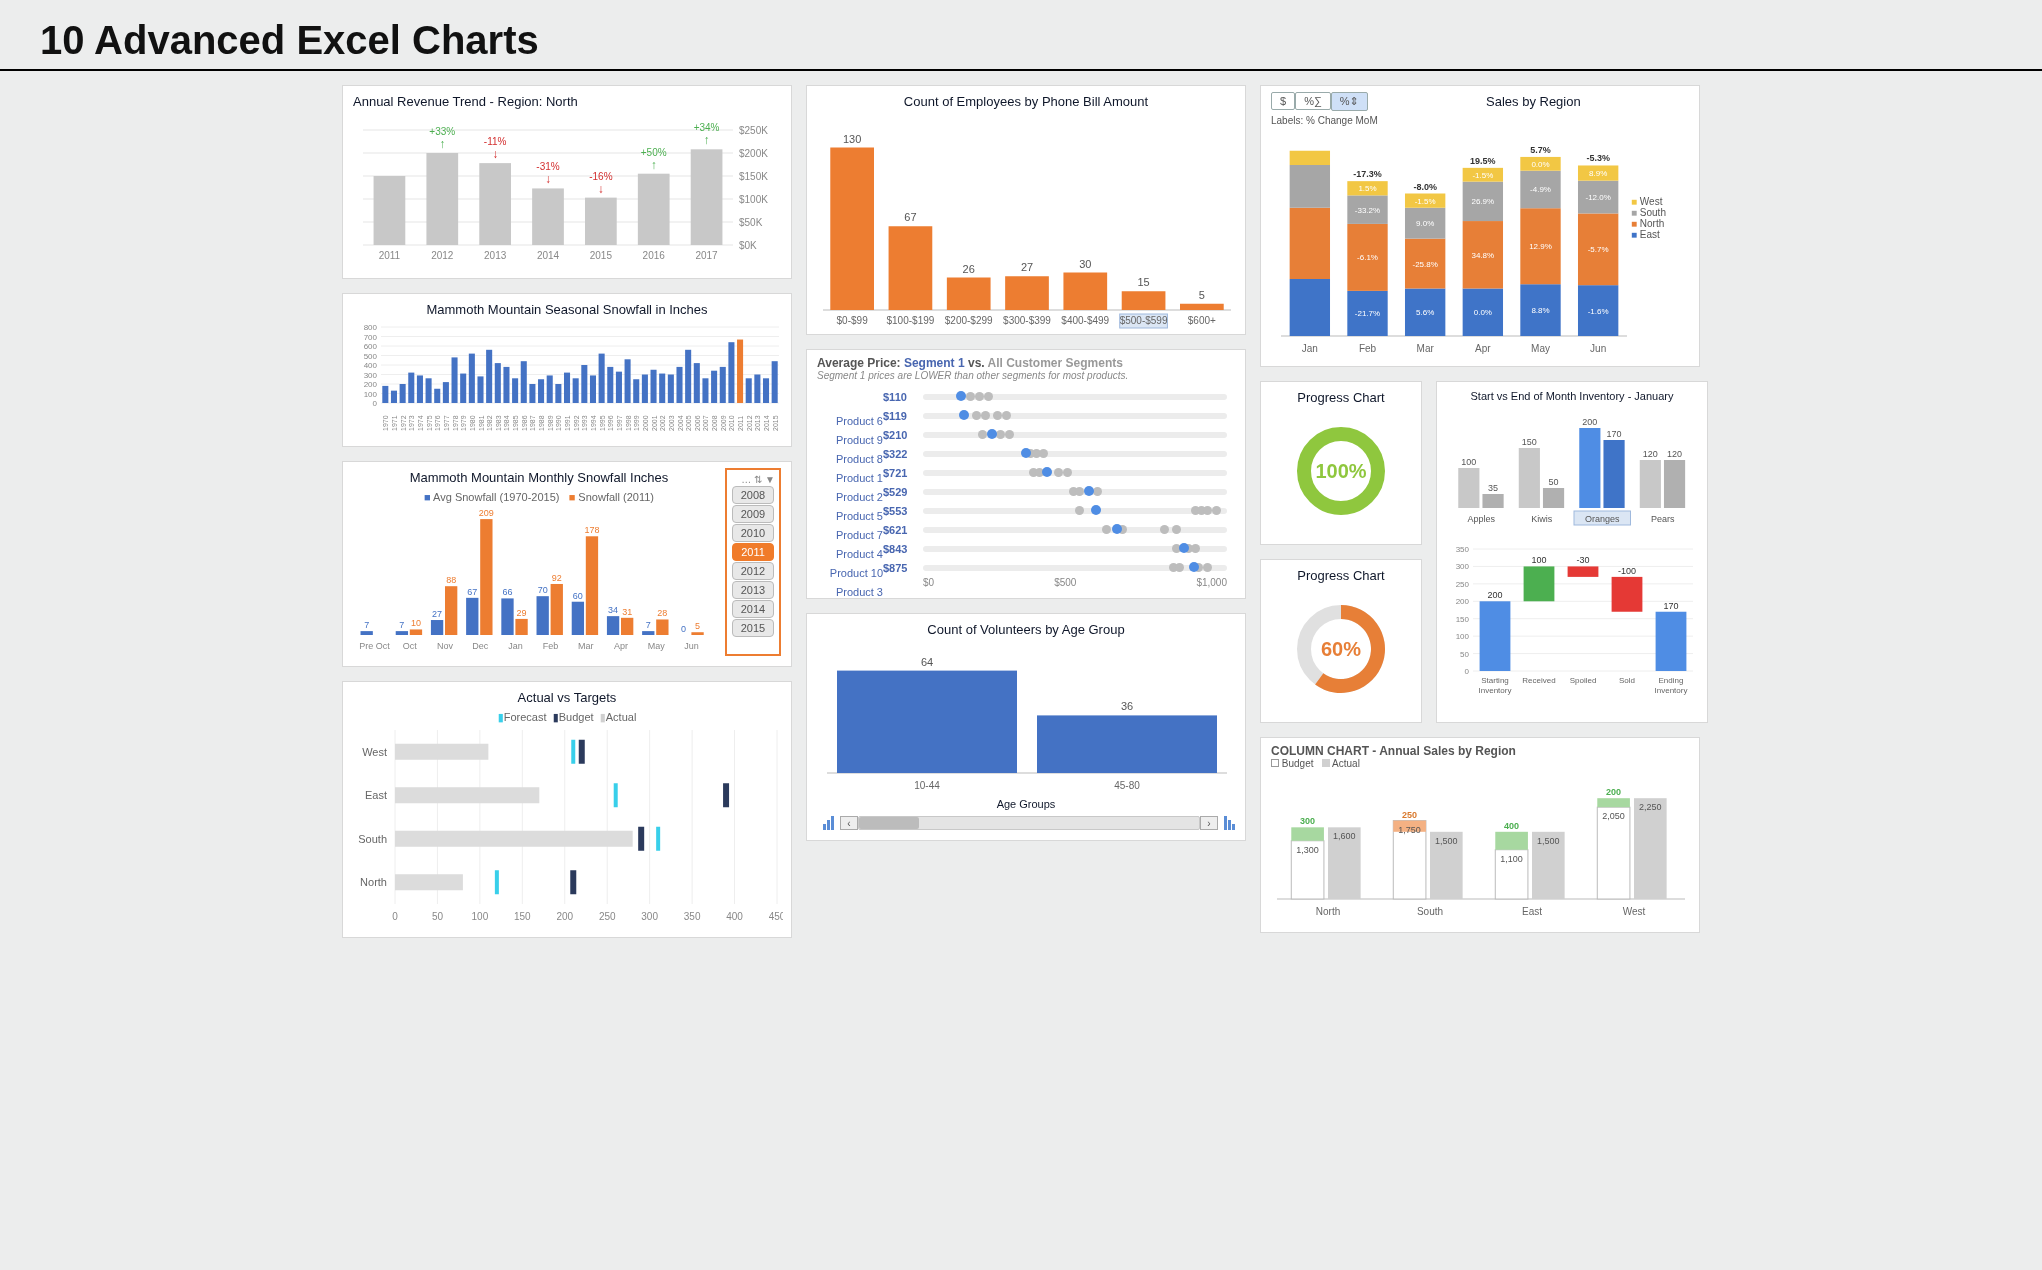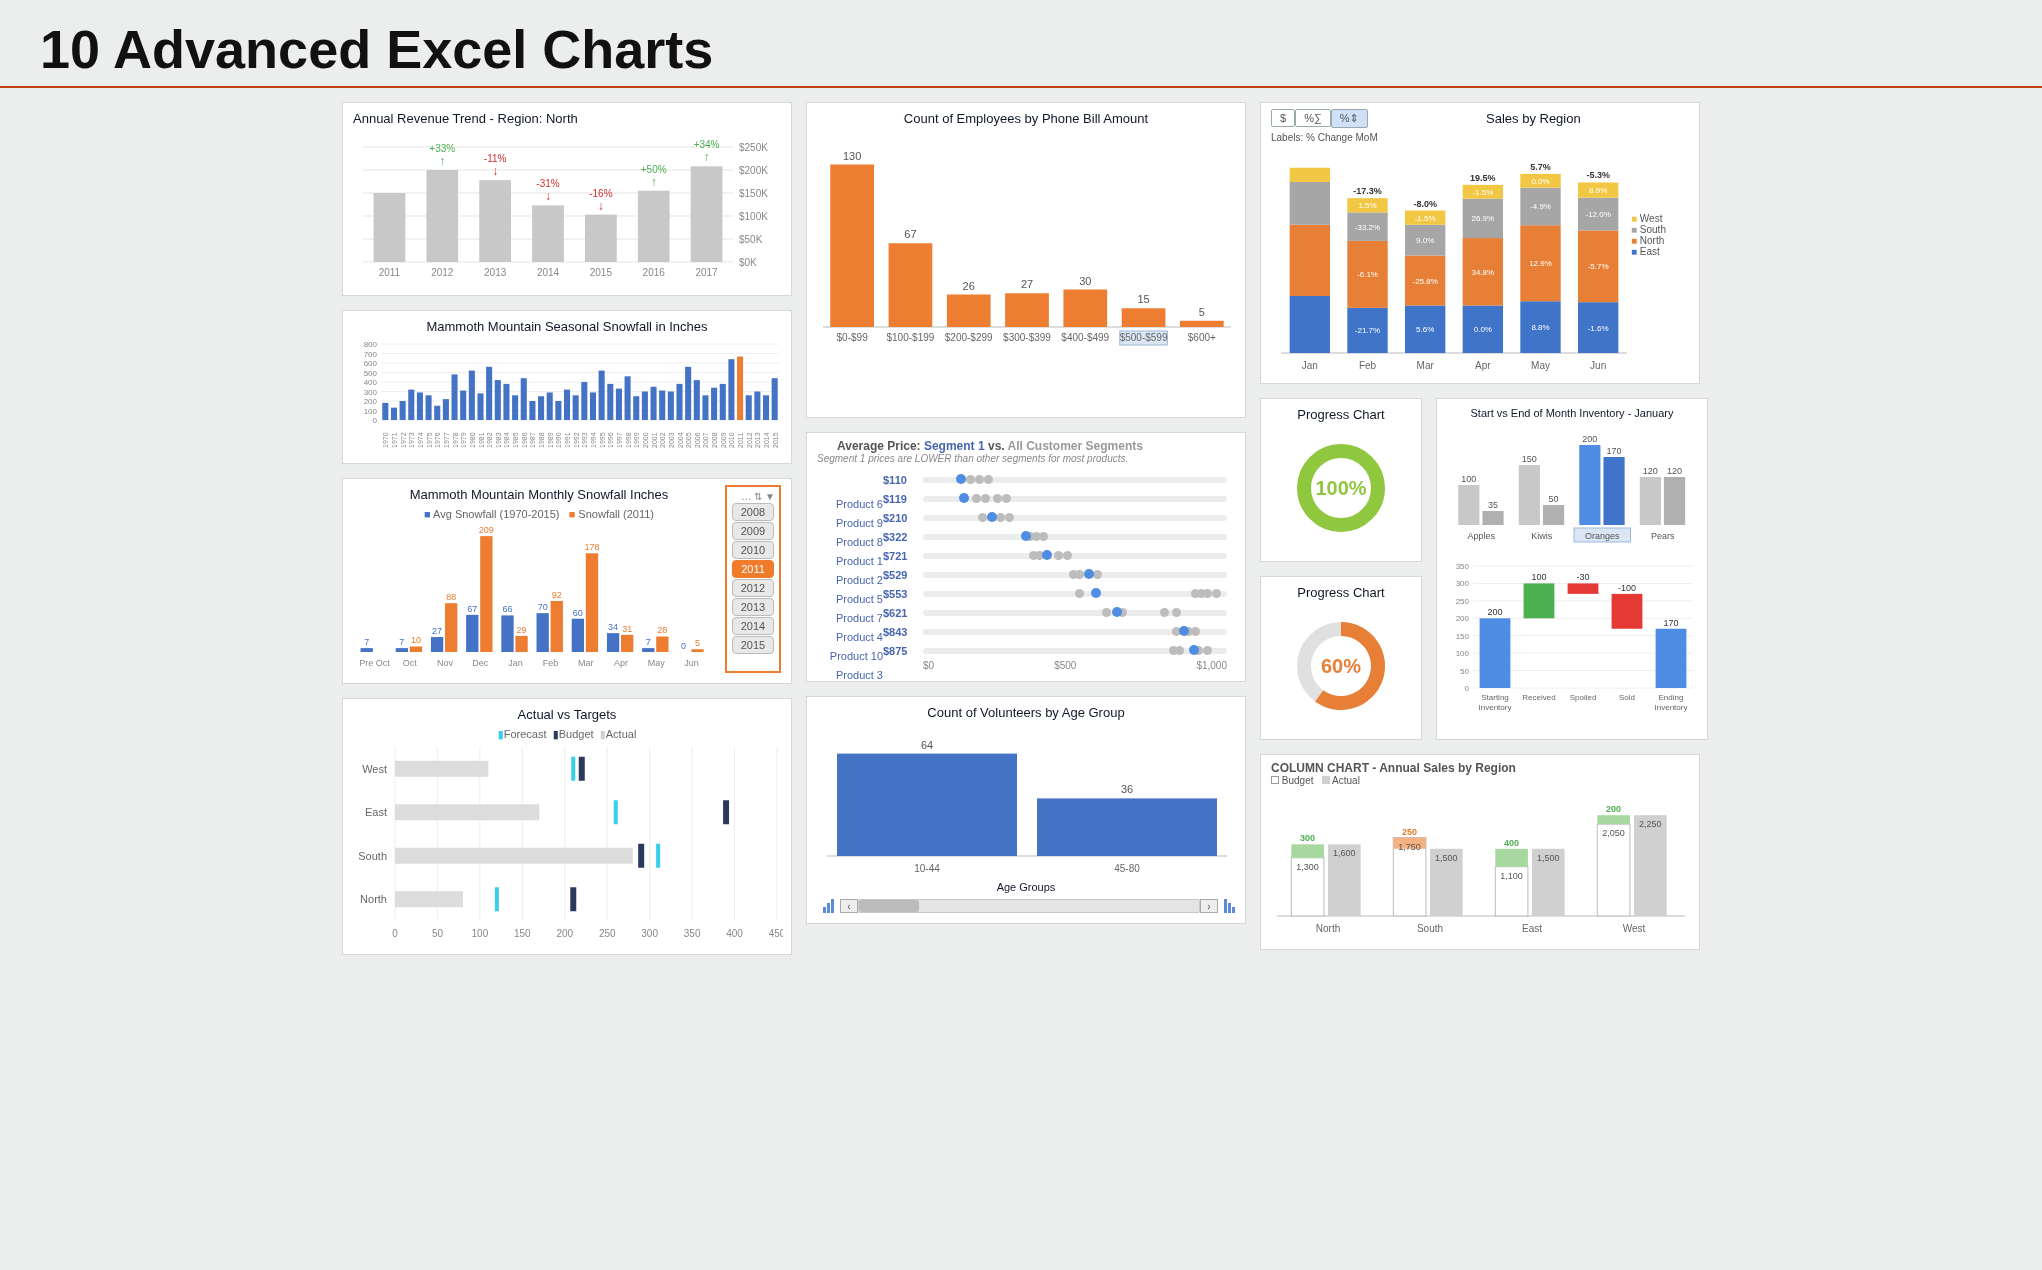--- a/index.html
+++ b/index.html
@@ -1,17 +1,17 @@
 <!DOCTYPE html>
 <html><head>
 <meta charset="utf-8">
 <style>
   * { box-sizing: border-box; }
   body { margin:0; font-family: "Segoe UI", Arial, sans-serif; background:#eceded; color:#333; }
-  .page-title { font-size:54px; font-weight:700; padding:18px 40px 6px; color:#111; border-bottom:2px solid #c2410c; background:#eceded;}
+  .page-title { font-size:40px; font-weight:700; padding:18px 40px 6px; color:#111; border-bottom:2px solid #000000; background:#eceded;}
   .grid { display:grid; grid-template-columns: 450px 440px 440px; gap:14px; padding:14px 22px; align-items:start; justify-content:center;}
   .col { display:flex; flex-direction:column; gap:14px; }
   .panel { background:#fff; border:1px solid #d8d8d8; padding:6px 10px 10px; position:relative; font-size:12px; color:#555;}
   .ptitle { text-align:center; font-size:13px; color:#0f172a; margin:2px 0 6px; }
   .legend { text-align:center; font-size:11px; color:#666; }
   svg text { font-family:inherit; }
   .yearbtn { background:#e8e8e8; border:1px solid #bbb; border-radius:4px; font-size:11px; padding:2px 6px; margin:1px; display:block; text-align:center; cursor:pointer;}
   .yearbtn.sel { background:#f07b2a; color:#fff; border-color:#f07b2a; }
   .prodrow { display:flex; align-items:center; font-size:11px; height:19px; }
   .prodname { width:66px; text-align:right; padding-right:0; color:#4866b0;margin-top:48px; }
@@ -317,21 +317,21 @@
           <rect x="42" y="150.25" width="67.91111111111111" height="16" fill="#dcdcdc"></rect>
           <rect x="217.26666666666668" y="146.25" width="6" height="24" fill="#2b3a5c"></rect>
           <rect x="141.86666666666667" y="146.25" width="4" height="24" fill="#38cfea"></rect>
           <text x="34" y="162.25" font-size="11" fill="#666" text-anchor="end">North</text>
         </svg>
   </div>
 </div>
 
 <div class="col">
 
-  <div class="panel" style="height:316px;">
+  <div class="panel" style="height:250px;">
     <div class="ptitle">Count of Employees by Phone Bill Amount</div>
     <svg id="c5" width="420" height="215">
           <line x1="6" x2="414" y1="195" y2="195" stroke="#bbb"></line>
           <rect x="13.285714285714285" y="32.5" width="43.714285714285715" height="162.5" fill="#ed7d31"></rect>
           <text x="35.14285714285714" y="27.5" font-size="11" fill="#555" text-anchor="middle">130</text>
           <text x="35.14285714285714" y="209" font-size="10" fill="#666" text-anchor="middle">$0-$99</text>
           <rect x="71.57142857142857" y="111.25" width="43.714285714285715" height="83.75" fill="#ed7d31"></rect>
           <text x="93.42857142857143" y="106.25" font-size="11" fill="#555" text-anchor="middle">67</text>
           <text x="93.42857142857143" y="209" font-size="10" fill="#666" text-anchor="middle">$100-$199</text>
           <rect x="129.85714285714286" y="162.5" width="43.714285714285715" height="32.5" fill="#ed7d31"></rect>
@@ -347,21 +347,21 @@
           <text x="326.57142857142856" y="171.25" font-size="11" fill="#555" text-anchor="middle">15</text>
           <rect x="302.7142857142857" y="199" width="47.714285714285715" height="14" fill="#dbe6f4" stroke="#9fb9dd"></rect>
           <text x="326.57142857142856" y="209" font-size="10" fill="#666" text-anchor="middle">$500-$599</text>
           <rect x="363" y="188.75" width="43.714285714285715" height="6.25" fill="#ed7d31"></rect>
           <text x="384.85714285714283" y="183.75" font-size="11" fill="#555" text-anchor="middle">5</text>
           <text x="384.85714285714283" y="209" font-size="10" fill="#666" text-anchor="middle">$600+</text>
         </svg>
   </div>
 
   <div class="panel">
-    <div style="font-size:12px;margin-left:20px;"><b>Average Price: <span style="color:#4866b0;">Segment 1</span> vs. <span style="color:#999;">All Customer Segments</span></b></div>
+    <div style="font-size:12px;"><b>Average Price: <span style="color:#4866b0;">Segment 1</span> vs. <span style="color:#999;">All Customer Segments</span></b></div>
     <div style="font-size:10px;font-style:italic;color:#888;margin-bottom:6px;">Segment 1 prices are LOWER than other segments for most products.</div>
     <div id="dotplot">
           <div class="prodrow">
             <div class="prodname">Product 6</div>
             <div class="prodprice">$110</div>
             <div class="prodtrack">
               <div class="dot" style="left: 14%;"></div>
               <div class="dot" style="left: 17%;"></div>
               <div class="dot" style="left: 20%;"></div>
               <div class="dot main" style="left: 11%;"></div>

